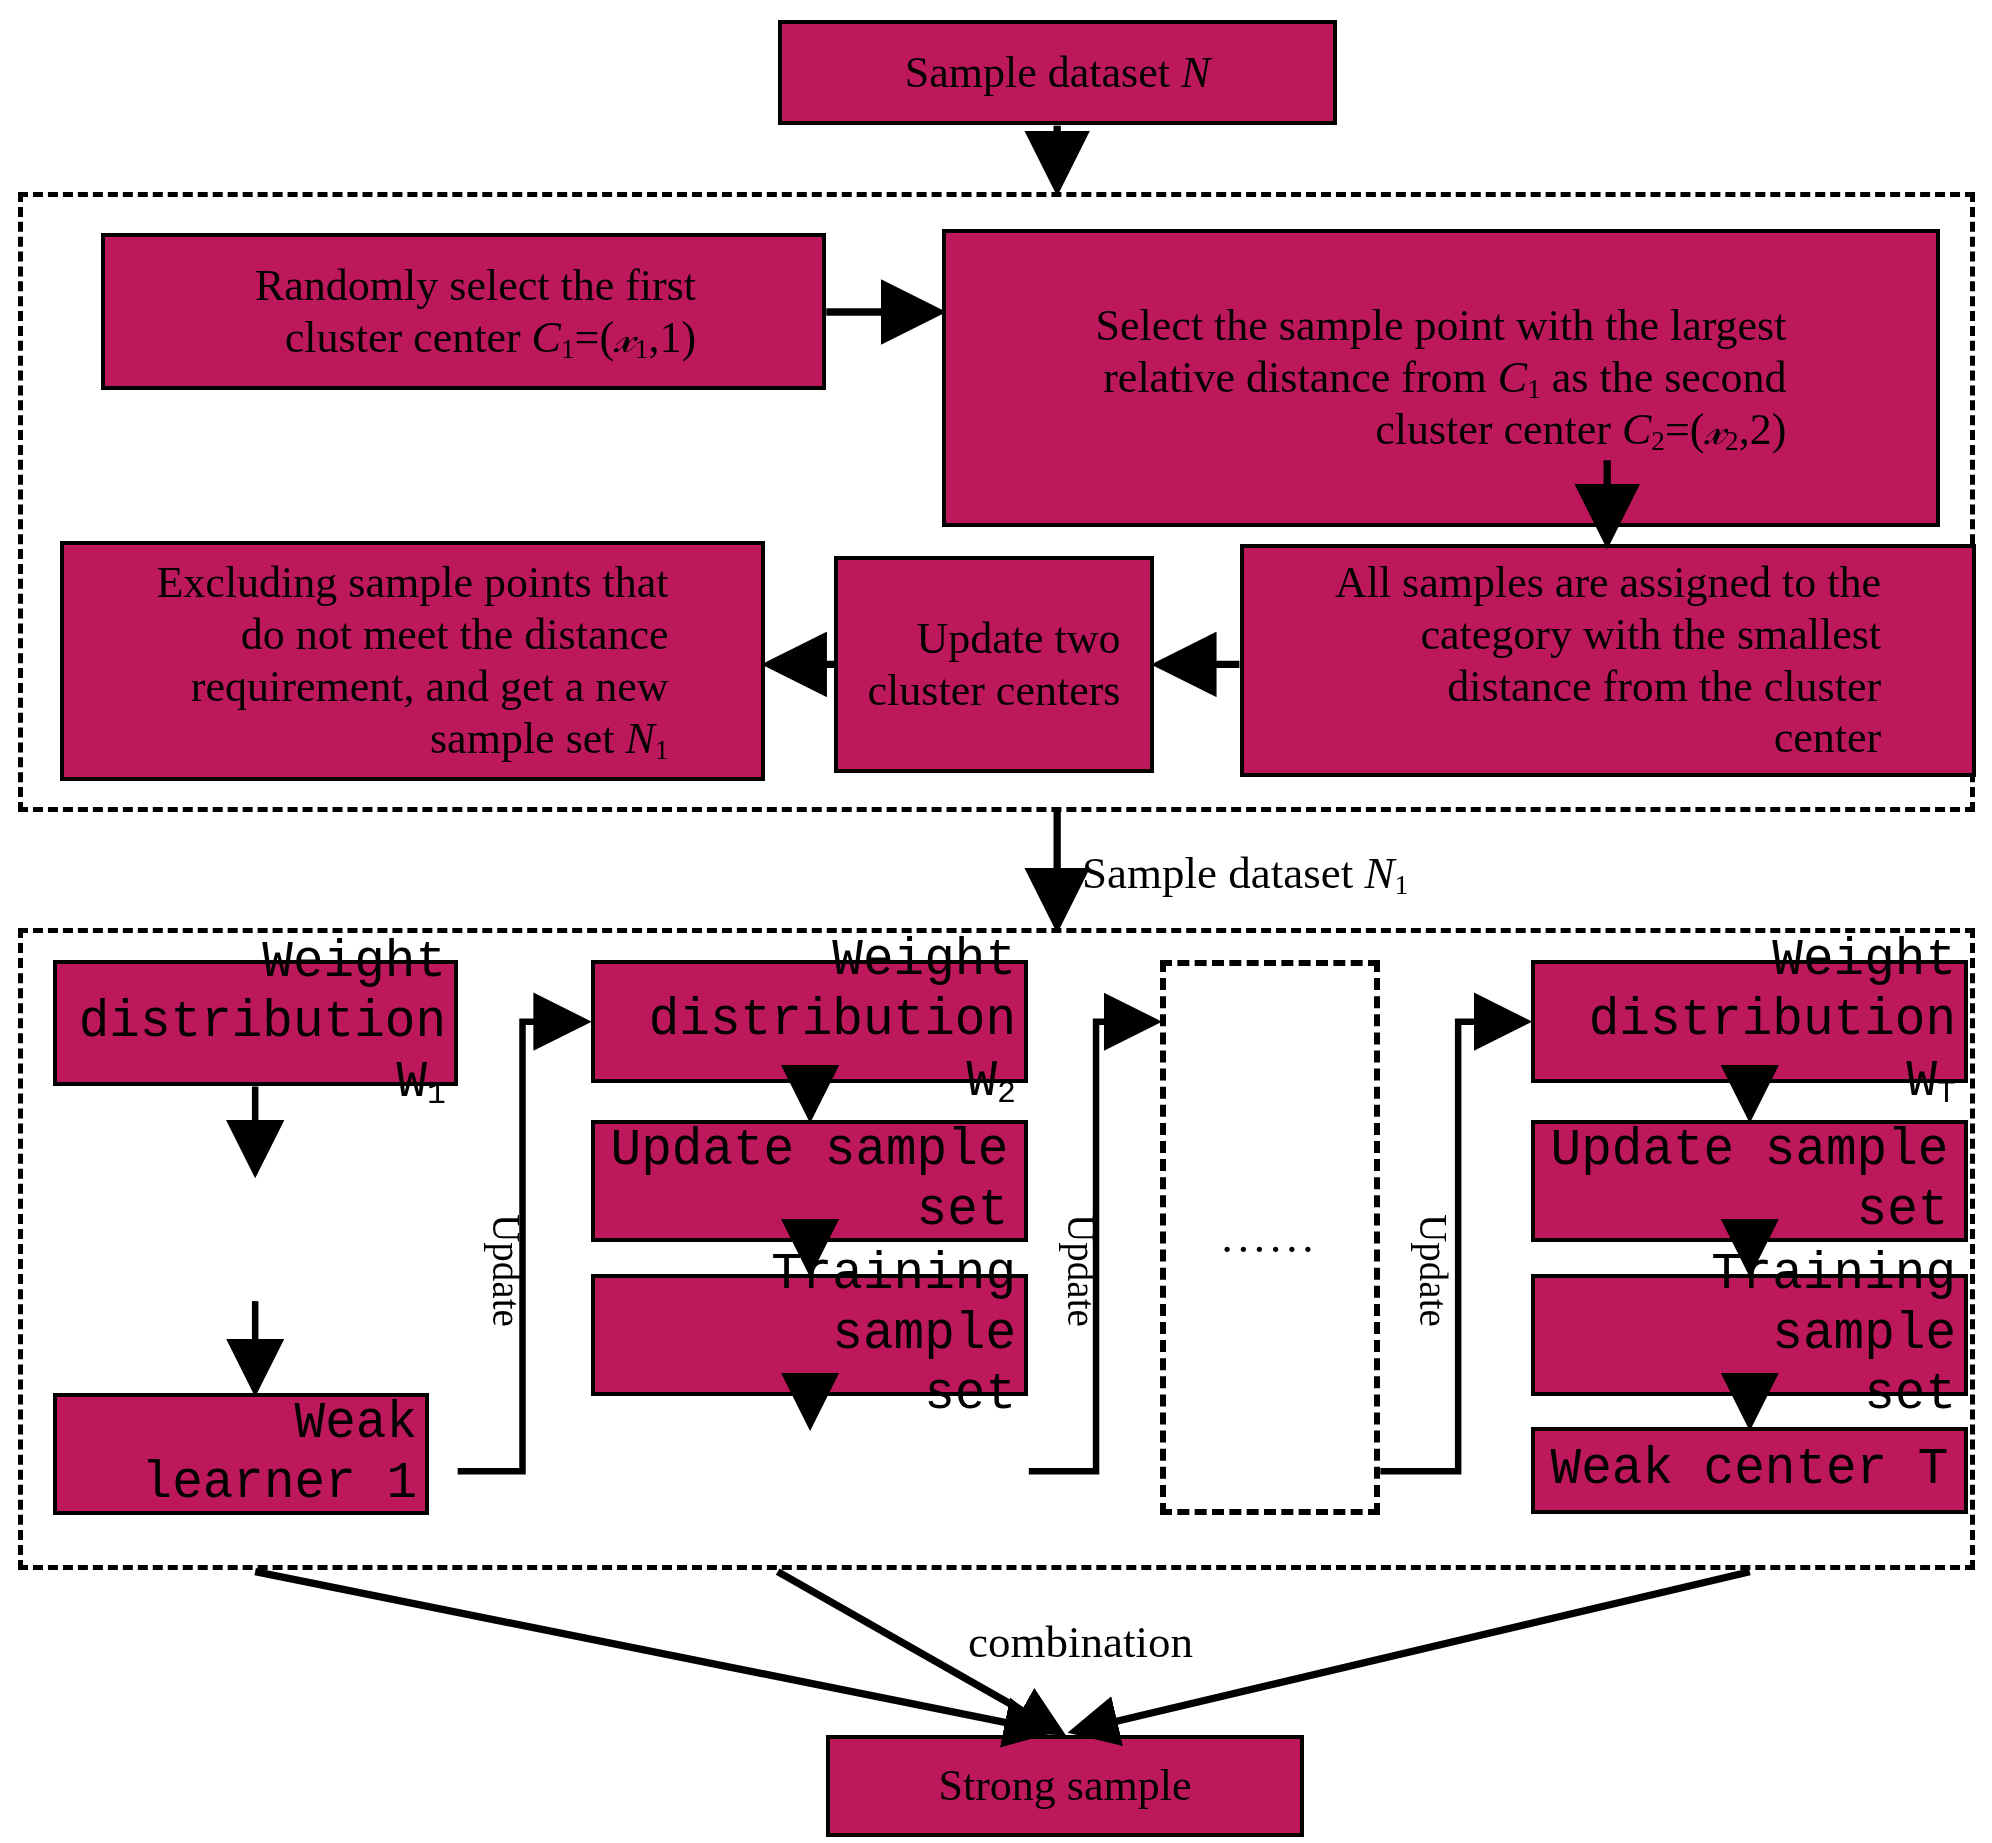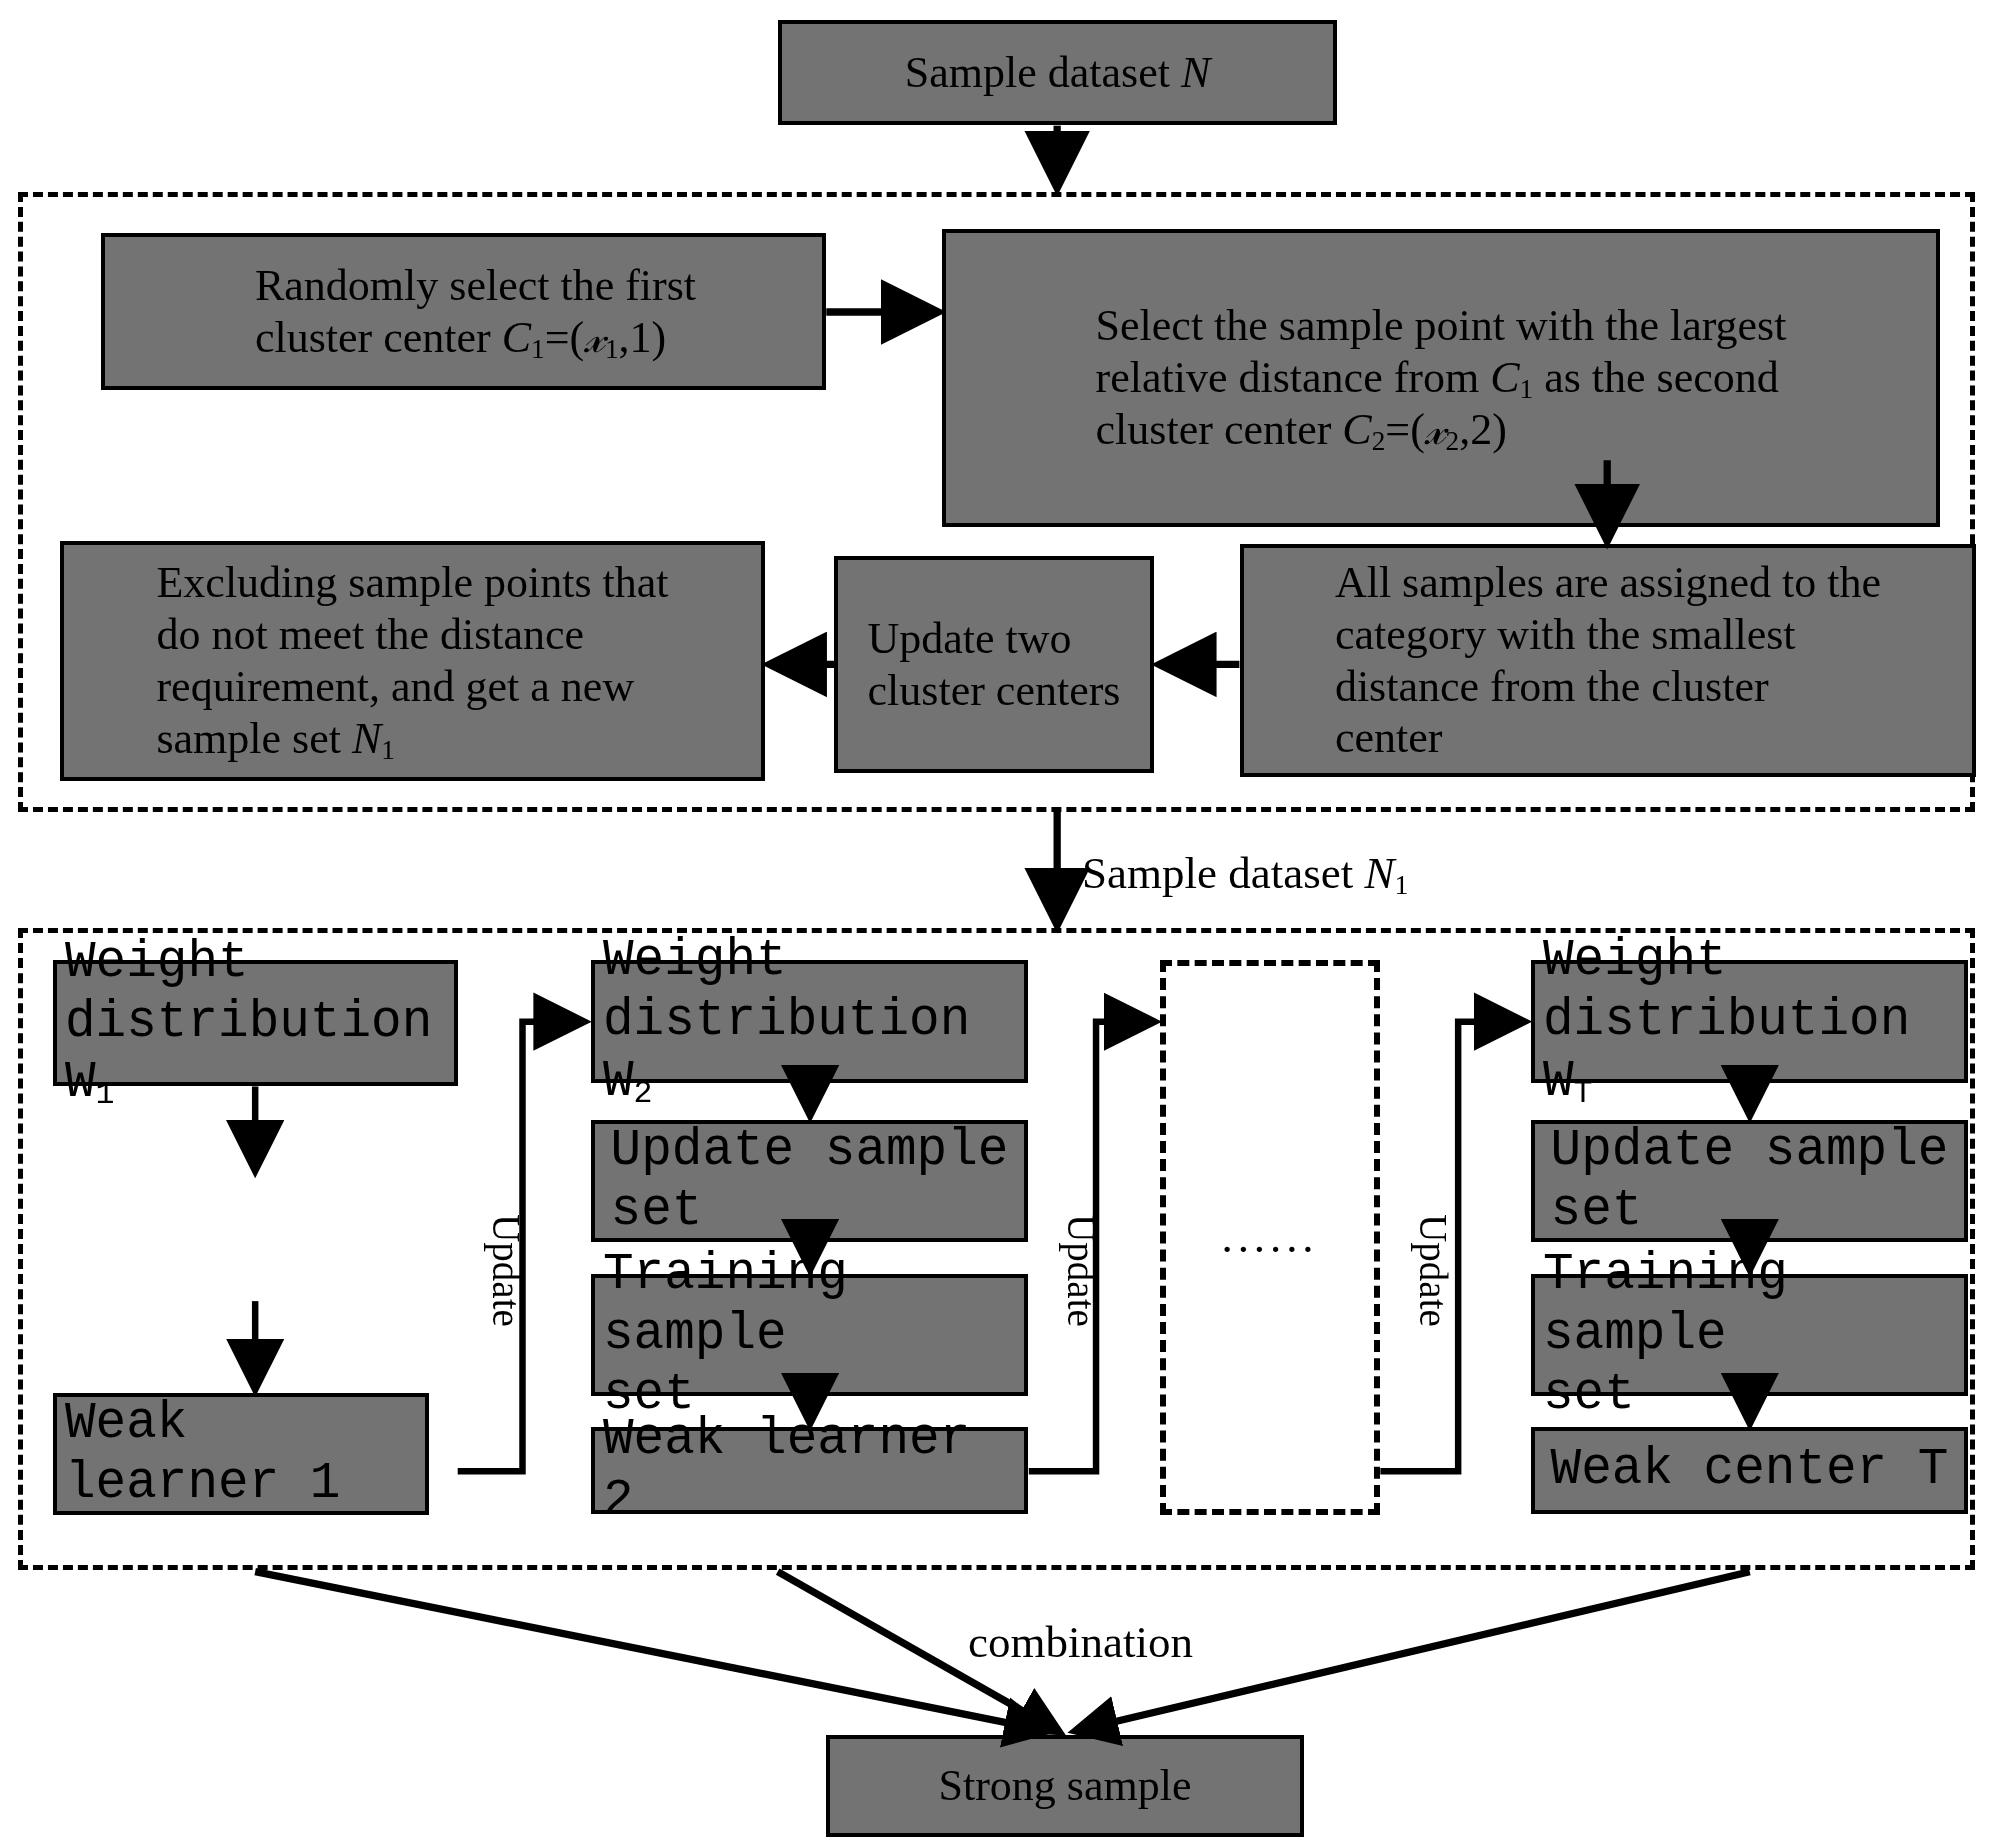--- a/index.html
+++ b/index.html
@@ -1,22 +1,22 @@
 <!DOCTYPE html>
 <html style="font-size:13px"><head>
 <meta charset="utf-8">
 <style>
   html,body{margin:0;padding:0;background:#ffffff;}
   body{width:1992px;height:1844px;position:relative;
        font-family:"Liberation Serif","DejaVu Serif",serif;color:#000;}
   #stage{position:absolute;left:0;top:0;width:1992px;height:1844px;overflow:hidden;}
 
-  .box{position:absolute;border:4.9px solid #000;background:#737373;
+  .box{position:absolute;border:4.9px solid #000;background:#be185d;
        display:flex;align-items:center;justify-content:center;
-       text-align:left;line-height:1.18;box-sizing:border-box;
+       text-align:right;line-height:1.18;box-sizing:border-box;
        font-size:44px;padding:3.2px 8px;}
   .box.sm{font-size:51px;font-family:Liberation Mono, monospace;}
   .dashgroup{position:absolute;border:5.7px dashed #000;box-sizing:border-box;background:transparent;}
   .dashbox{position:absolute;border:6.5px dashed #000;box-sizing:border-box;background:#fff;
            display:flex;align-items:center;justify-content:center;}
   .dots{font-size:45px;letter-spacing:4.9px;line-height:1;}
   .vlabel{position:absolute;font-size:39px;white-space:nowrap;
           transform-origin:center center;}
   .flabel{position:absolute;font-size:45px;white-space:nowrap;}
   svg.ov{position:absolute;left:0;top:0;width:1992px;height:1844px;pointer-events:none;}
@@ -67,23 +67,20 @@
   <div class="vlabel" style="left:450px;top:1248px;transform:rotate(90deg);">Update</div>
 
   <div class="box sm" style="left:591px;top:960px;width:437px;height:123px;">
     <span>Weight<br>distribution W<sub>2</sub></span>
   </div>
   <div class="box sm" style="left:591px;top:1120px;width:437px;height:122px;">
     <span>Update sample<br>set</span>
   </div>
   <div class="box sm" style="left:591px;top:1274px;width:437px;height:122px;">
     <span>Training sample<br>set</span>
-  </div>
-  <div class="box sm" style="left:591px;top:1427px;width:437px;height:87px;">
-    <span>Weak learner 2</span>
   </div>
   <div class="vlabel" style="left:1025px;top:1248px;transform:rotate(90deg);">Update</div>
 
   <div class="dashbox" style="left:1160px;top:960px;width:220px;height:555px;">
     <span class="dots">......</span>
   </div>
   <div class="vlabel" style="left:1377px;top:1248px;transform:rotate(90deg);">Update</div>
 
   <div class="box sm" style="left:1531px;top:960px;width:437px;height:123px;">
     <span>Weight<br>distribution W<sub>T</sub></span>

